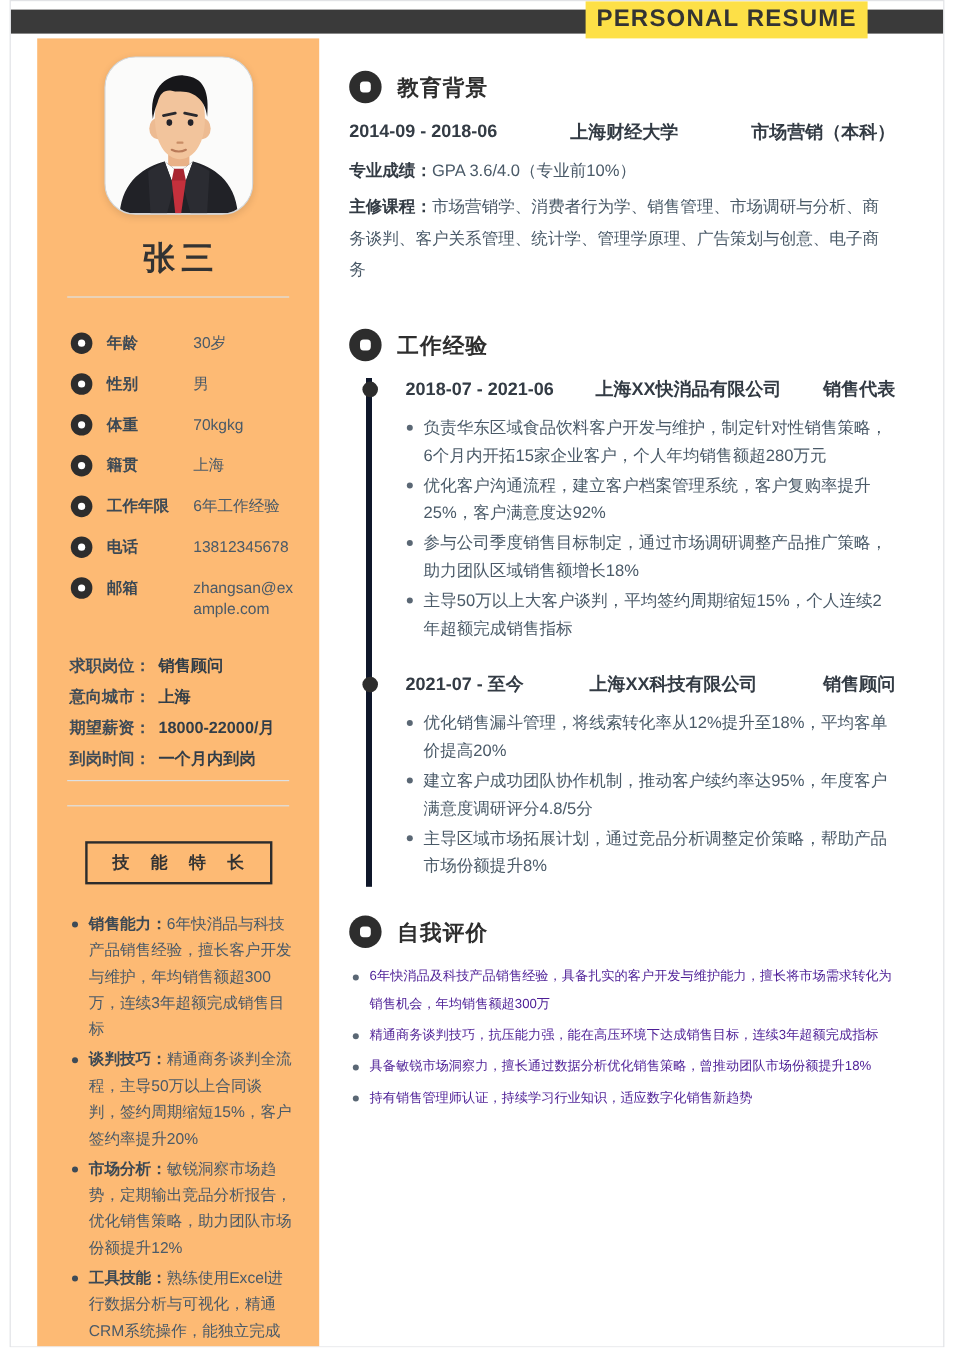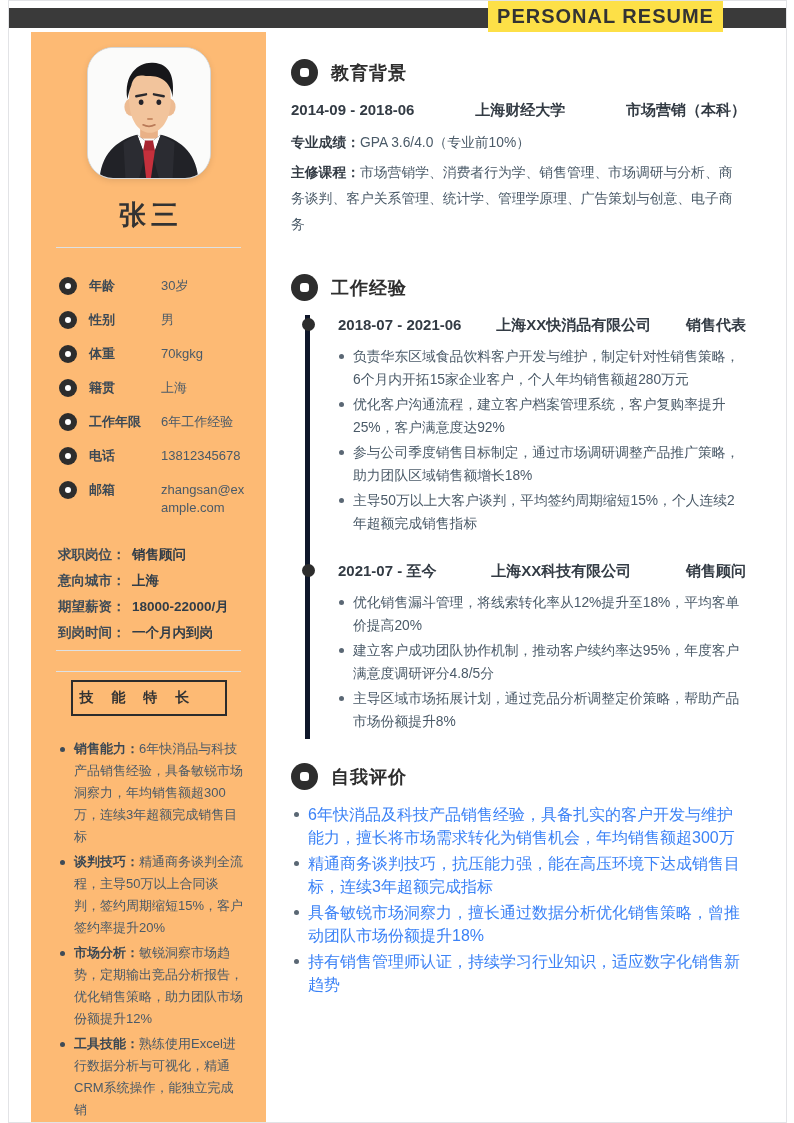--- a/index.html
+++ b/index.html
@@ -33,22 +33,22 @@
   .dot-icon::after { content:''; position:absolute; left:6px; top:6px; width:6px; height:6px;
                      border-radius:50%; background:#fff; }
   .info-label { flex:none; width:72px; font-size:13px; font-weight:bold; color:#3c4955; line-height:18px; }
   .info-value { width:85px; font-size:13px; color:#4a5a68; line-height:18px; word-break:break-all; }
   .intent { margin:29px 0 0 27px; }
   .intent-row { display:flex; font-size:13.5px; line-height:18px; margin-bottom:8px; }
   .intent-label { flex:none; width:74px; font-weight:bold; color:#3e4b57; }
   .intent-value { font-weight:bold; color:#313d48; }
   .div-a { margin:2px 25px 0; }
   .div-b { margin:20px 25px 0; }
-  .skills-box { width:156px; margin:8px auto 0; border:2px solid #2c2c2c; padding:7px 0;
-                text-align:left; font-size:14px; font-weight:bold; color:#333;
+  .skills-box { width:156px; margin:29px auto 0; border:2px solid #2c2c2c; padding:7px 0;
+                text-align:center; font-size:14px; font-weight:bold; color:#333;
                 letter-spacing:7px; text-indent:7px; }
   .skill-list { list-style:none; margin:22px 0 0; padding:0 22px 0 29px; }
   .skill-item { position:relative; padding-left:14px; font-size:13px; line-height:22px;
                 color:#4a5a68; margin-bottom:3px; }
   .skill-item::before { content:''; position:absolute; left:0; top:9px; width:5px; height:5px;
                         border-radius:50%; background:#3e4b57; }
   .skill-label { font-weight:bold; color:#3b4854; }
 
   
   .main { position:absolute; left:282px; top:58px; width:455px; }
@@ -72,22 +72,22 @@
              border-radius:50%; background:#2d2d2d; }
   .blist { list-style:none; margin:11px 0 0; padding:0; }
   .blist li { position:relative; padding-left:15px; font-size:13.8px; line-height:23px;
               color:#4a5a68; margin-bottom:2px; }
   .blist li::before { content:''; position:absolute; left:1px; top:9px; width:5px; height:5px;
                       border-radius:50%; background:#5a6774; }
   .job + .job { margin-top:26px; }
 
   .eval-head { margin-top:24px; }
   .eval-list { list-style:none; margin:13px 0 0; padding:0; }
-  .eval-list li { position:relative; padding-left:17px; font-size:16px; line-height:23px;
-                  color:#3b82f6; margin-bottom:3px; }
+  .eval-list li { position:relative; padding-left:17px; font-size:11px; line-height:23px;
+                  color:#4c1d95; margin-bottom:3px; }
   .eval-list li::before { content:''; position:absolute; left:3px; top:9px; width:5px; height:5px;
                           border-radius:50%; background:#5a6774; }
 </style>
 </head>
 <body>
 
 <div class="page">
   <div class="paper">
 
     <div class="topbar"></div>
@@ -178,21 +178,21 @@
         </div>
       </div>
 
       <div class="divider div-a"></div>
       <div class="divider div-b"></div>
 
       <div class="skills-box">技 能 特 长</div>
 
       <ul class="skill-list">
         <li class="skill-item">
-          <span class="skill-label">销售能力：</span><span>6年快消品与科技产品销售经验，具备敏锐市场洞察力，年均销售额超300万，连续3年超额完成销售目标</span>
+          <span class="skill-label">销售能力：</span><span>6年快消品与科技产品销售经验，擅长客户开发与维护，年均销售额超300万，连续3年超额完成销售目标</span>
         </li>
         <li class="skill-item">
           <span class="skill-label">谈判技巧：</span><span>精通商务谈判全流程，主导50万以上合同谈判，签约周期缩短15%，客户签约率提升20%</span>
         </li>
         <li class="skill-item">
           <span class="skill-label">市场分析：</span><span>敏锐洞察市场趋势，定期输出竞品分析报告，优化销售策略，助力团队市场份额提升12%</span>
         </li>
         <li class="skill-item">
           <span class="skill-label">工具技能：</span><span>熟练使用Excel进行数据分析与可视化，精通CRM系统操作，能独立完成销</span>
         </li>

